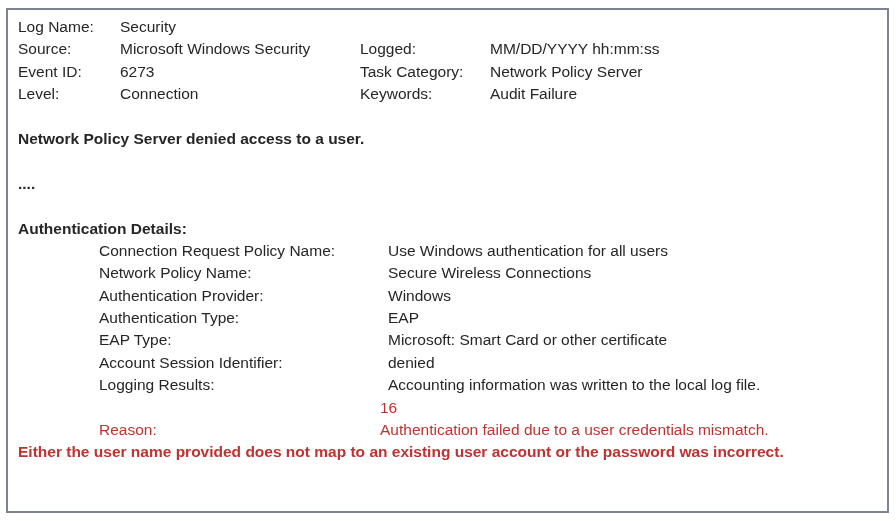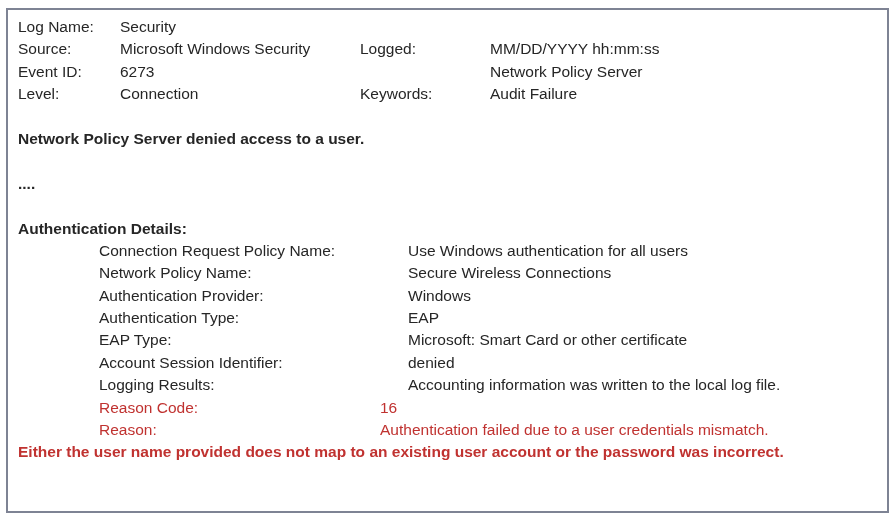--- a/index.html
+++ b/index.html
@@ -17,21 +17,21 @@
     padding-top:6px;
   }
   .line{position:relative;height:22.4px;white-space:nowrap;padding-left:20px;}
   .line span{position:absolute;top:0;line-height:22.4px;}
   
   .c1{left:10px;}
   .c2{left:112px;}
   .c3{left:352px;}
   .c4{left:482px;}
   .dl{left:91px;}   
-  .dv{left:400px;}   
+  .dv{left:380px;}   
   .dv-shift{left:372px;} 
   .full{left:10px;font-weight:bold;}
   .red{color:var(--red);}
 </style>
 </head>
 <body>
 
 <div class="panel">
 
   <div class="line">
@@ -40,20 +40,21 @@
   </div>
   <div class="line">
     <span class="c1">Source:</span>
     <span class="c2">Microsoft Windows Security</span>
     <span class="c3">Logged:</span>
     <span class="c4">MM/DD/YYYY hh:mm:ss</span>
   </div>
   <div class="line">
     <span class="c1">Event ID:</span>
     <span class="c2">6273</span>
+    <span class="c3">Task Category:</span>
     <span class="c4">Network Policy Server</span>
   </div>
   <div class="line">
     <span class="c1">Level:</span>
     <span class="c2">Connection</span>
     <span class="c3">Keywords:</span>
     <span class="c4">Audit Failure</span>
   </div>
 
   <div class="line"></div>
@@ -91,21 +92,20 @@
   </div>
   <div class="line">
     <span class="dl">Account Session Identifier:</span>
     <span class="dv">denied</span>
   </div>
   <div class="line">
     <span class="dl">Logging Results:</span>
     <span class="dv">Accounting information was written to the local log file.</span>
   </div>
   <div class="line red">
-    <span class="dl">Reason Code:</span>
     <span class="dv-shift">16</span>
   </div>
   <div class="line red">
     <span class="dl">Reason:</span>
     <span class="dv-shift">Authentication failed due to a user credentials mismatch.</span>
   </div>
 
   <div class="line red">
     <span class="full">Either the user name provided does not map to an existing user account or the password was incorrect.</span>
   </div>

